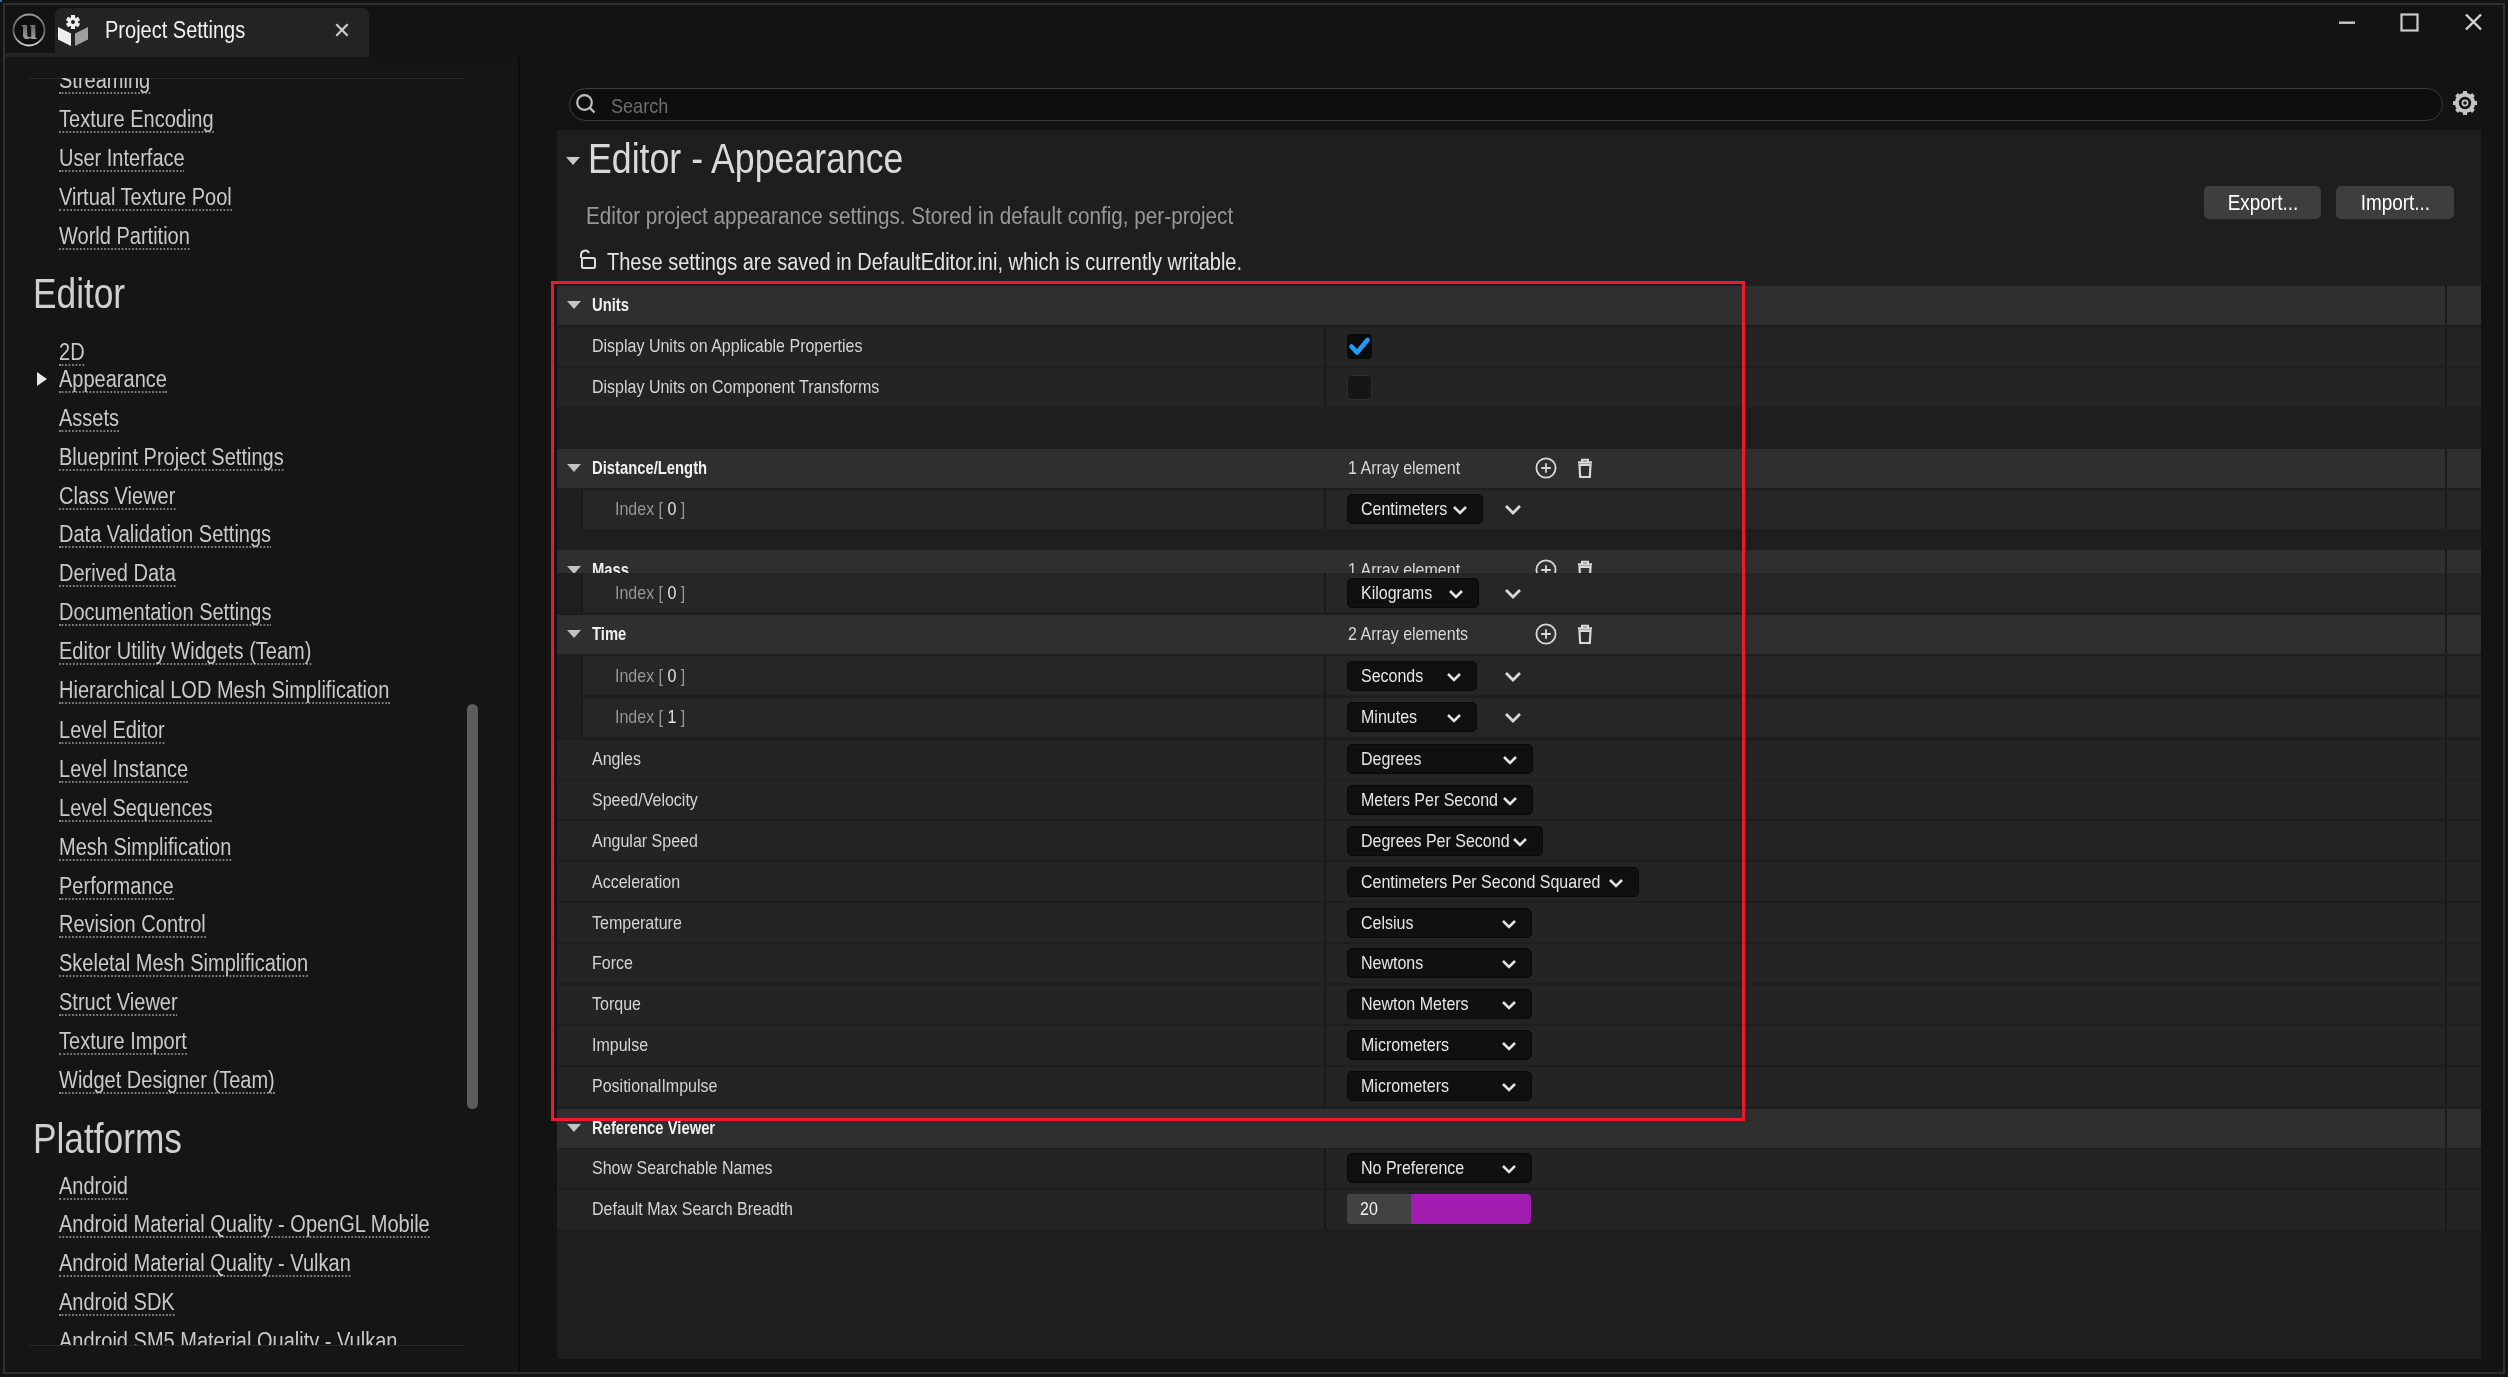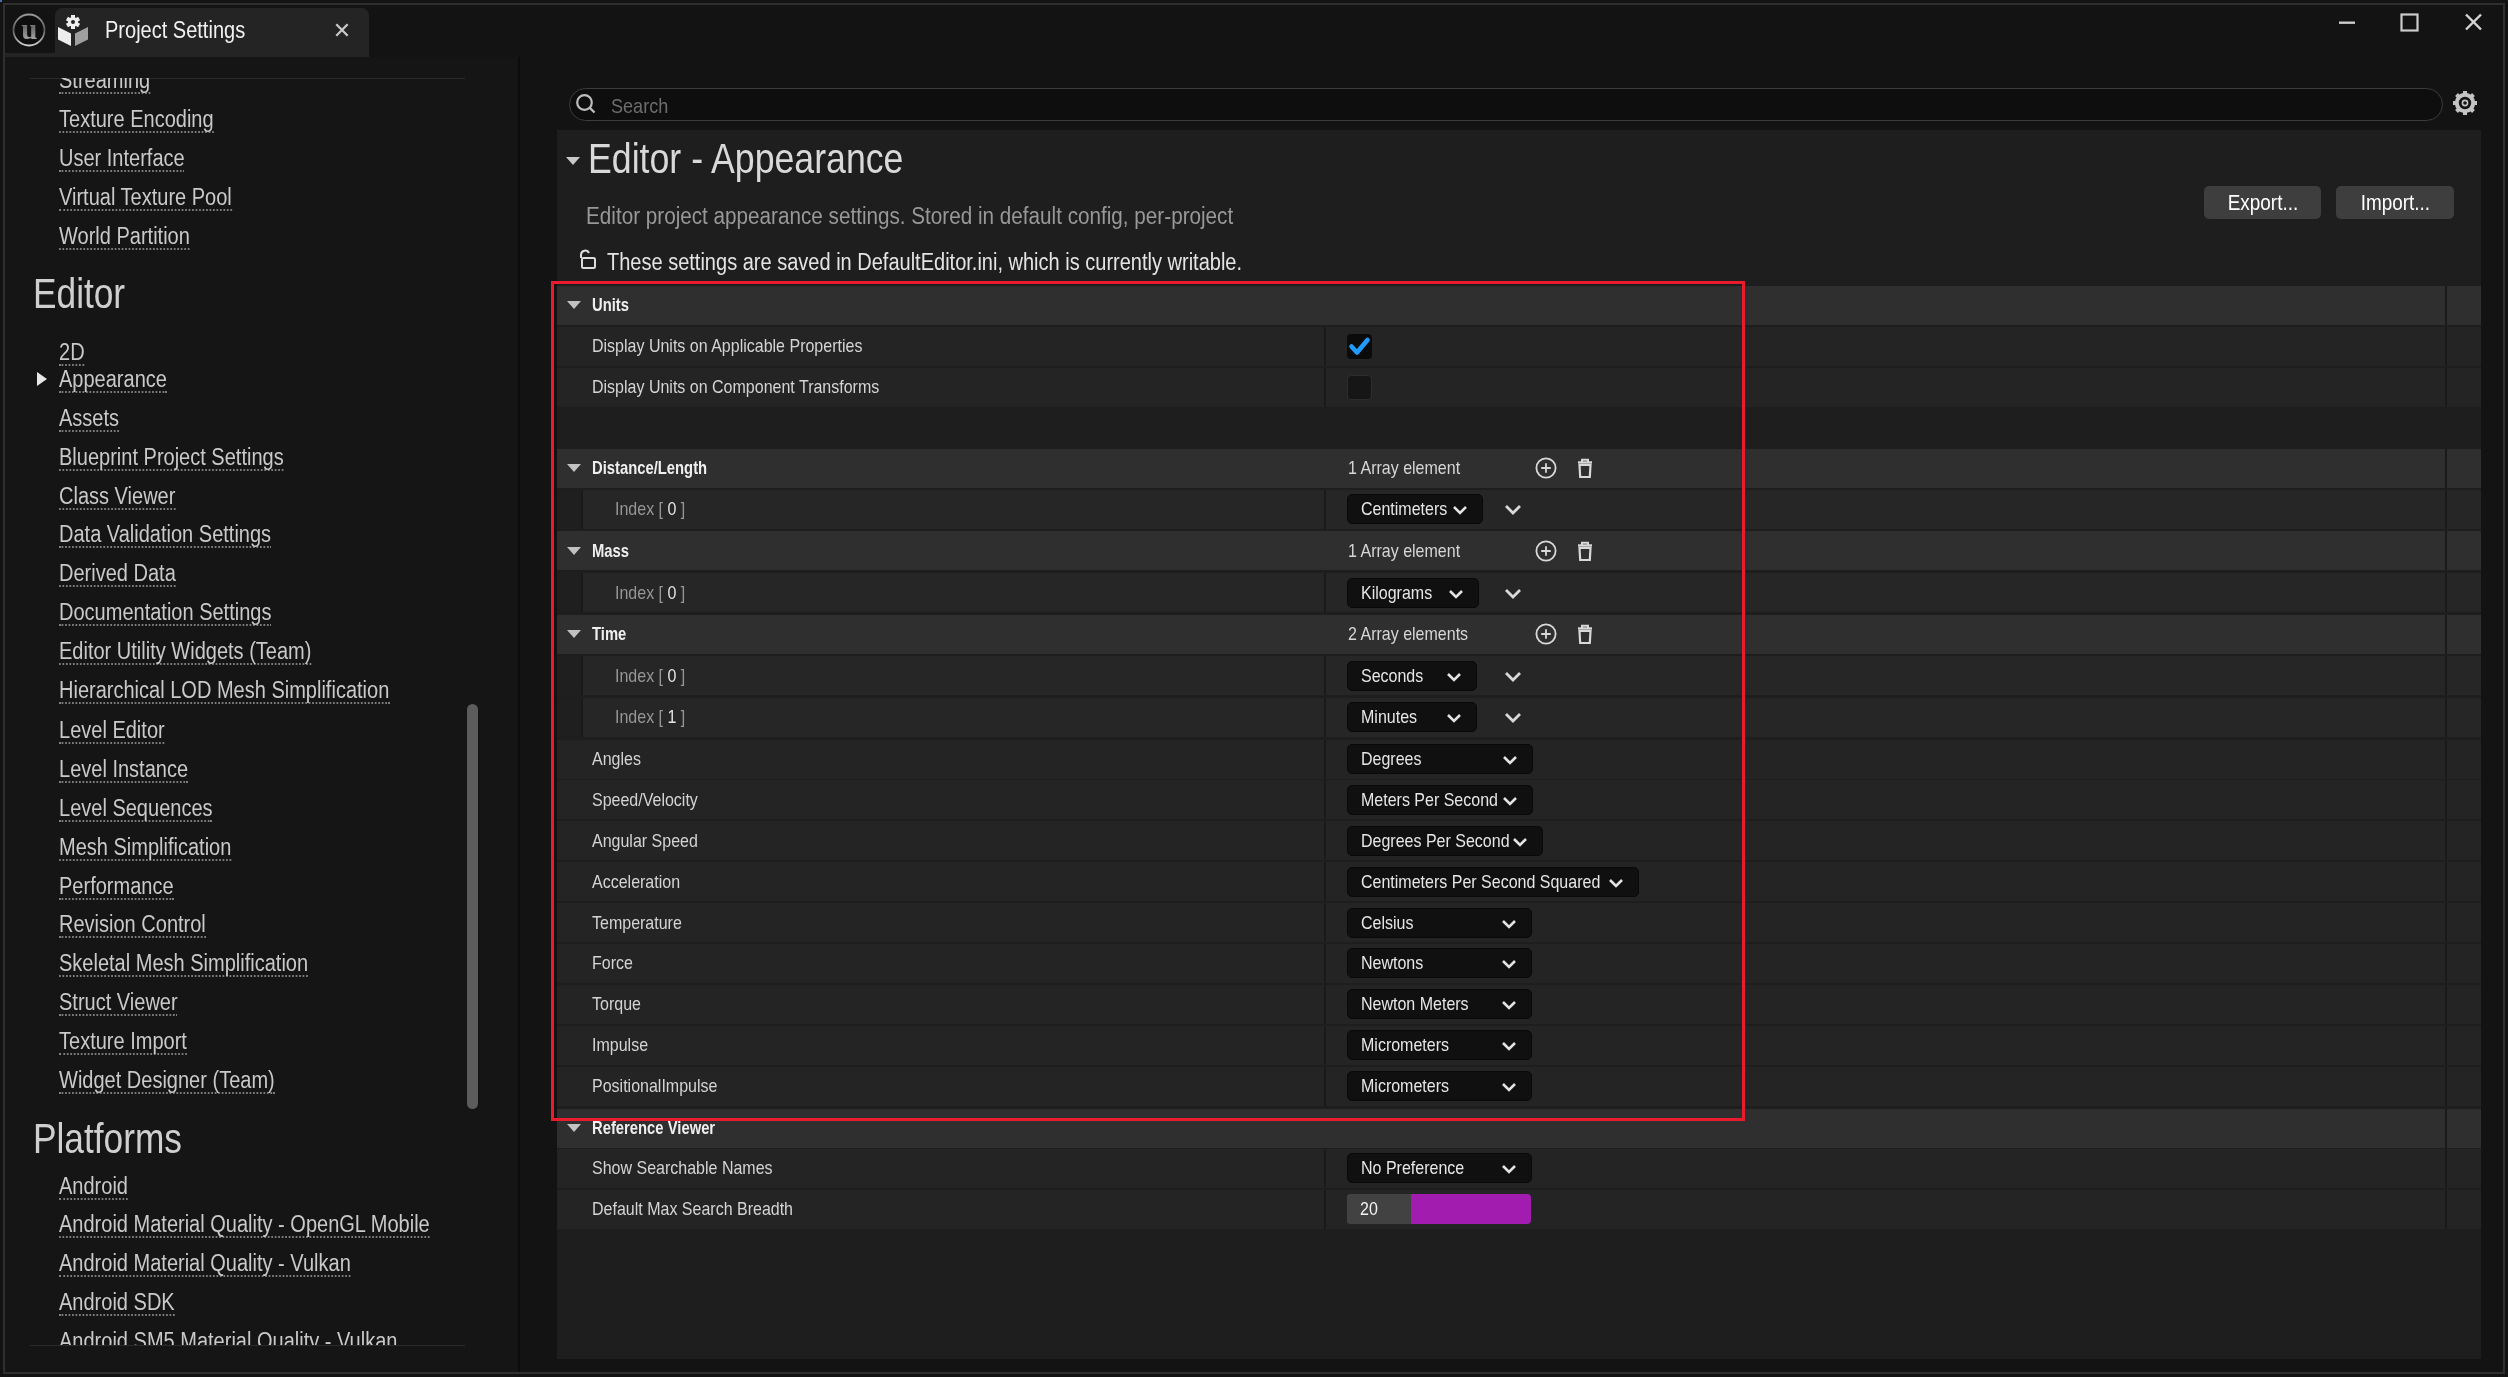--- a/index.html
+++ b/index.html
@@ -236,21 +236,21 @@
     <div class="abs vdiv"></div>
       <div class="abs gdiv"></div>
     <div class="abs combo" style="width:136px;"><i>Centimeters</i><svg width="16" height="10" viewBox="0 0 16 10">
           <path d="M2 2 L8 8 L14 2" fill="none" stroke="#e3e3e3" stroke-width="2.6"></path>
         </svg></div>
     <svg class="abs chev2" width="18" height="11" viewBox="0 0 18 11">
         <path d="M2 2 L9 9 L16 2" fill="none" stroke="#d9d9d9" stroke-width="2.8"></path>
       </svg>
   </div>
 
-  <div class="abs row cat" style="top:531px;">
+  <div class="abs row cat" style="top:550px;">
     <div class="abs tri"></div>
       <div class="abs lbl lblc">Mass</div>
     <div class="abs arrtxt">1 Array element</div>
     <svg class="abs icon" style="left:978px; margin-top:-11px;" width="22" height="22" viewBox="0 0 22 22">
         <circle cx="11" cy="11" r="9.6" fill="none" stroke="#d9d9d9" stroke-width="1.8"></circle>
         <path d="M11 6.2 L11 15.8 M6.2 11 L15.8 11" stroke="#d9d9d9" stroke-width="1.8"></path>
       </svg>
     <svg class="abs icon" style="left:1016px; margin-top:-12px;" width="24" height="24" viewBox="0 0 24 24">
         <path d="M5 6.5 L19 6.5" stroke="#d9d9d9" stroke-width="2.4"></path>
         <path d="M9 6 L9 3.8 L15 3.8 L15 6" fill="none" stroke="#d9d9d9" stroke-width="2"></path>

